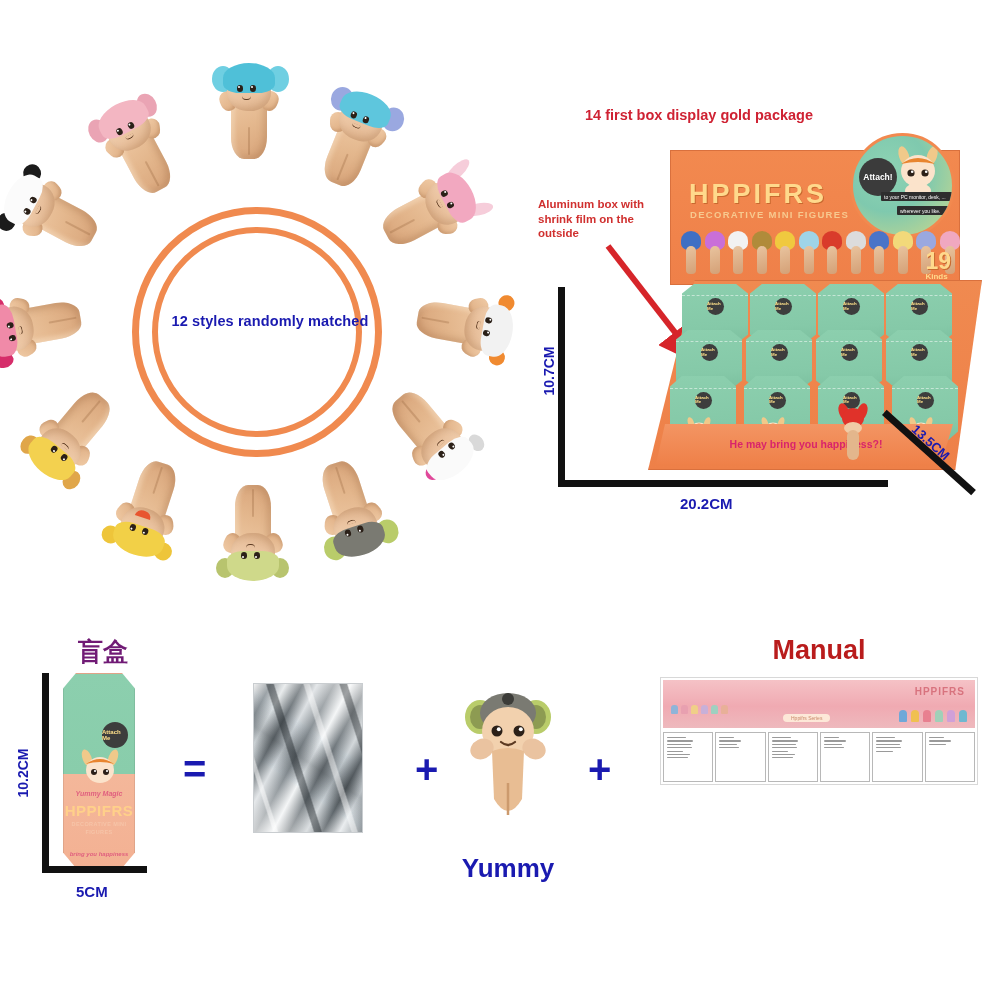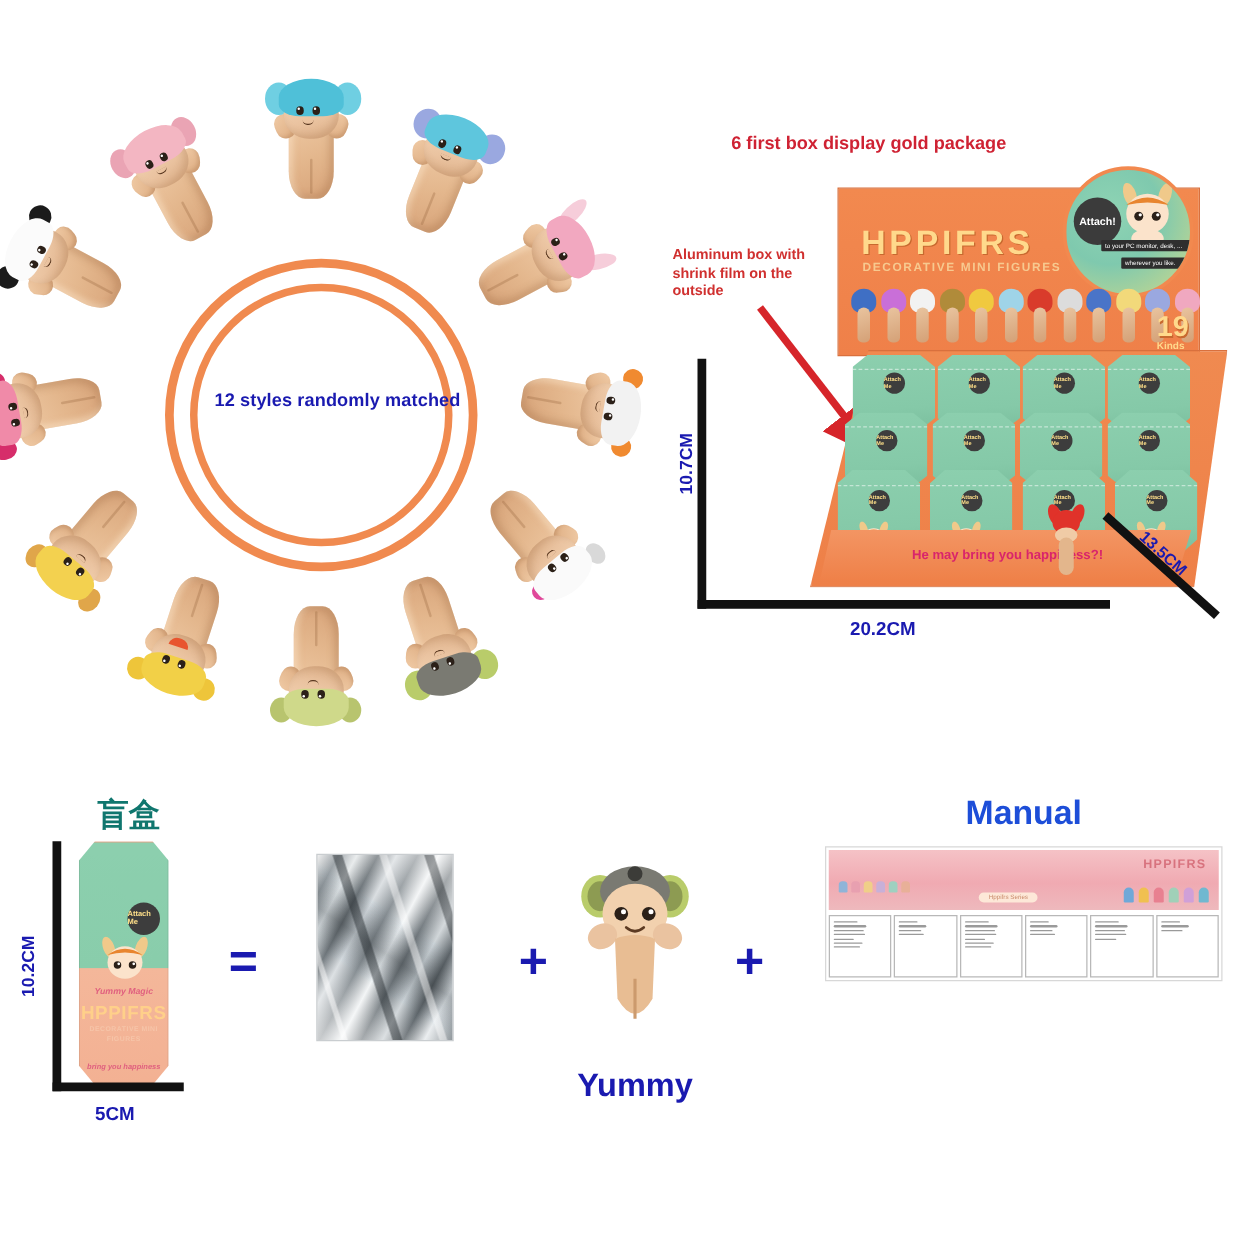--- a/index.html
+++ b/index.html
@@ -188,21 +188,21 @@
   }
   .tray-front span { color:#d9246b; font-size: 10.5px; font-weight:bold; }
 
   .dim-rule { position:absolute; background:#111; }
   .dim-label { position:absolute; color:#1a1ab0; font-weight:bold; }
 
   
   #bottom-panel { left: 0; top: 625px; width: 1000px; height: 375px; }
   #cn-title {
     position:absolute; left: 78px; top: 10px;
-    color:#0f766e; font-size: 25px; font-weight:bold;
+    color:#701a75; font-size: 25px; font-weight:bold;
   }
   .blindbox {
     position:absolute; left: 63px; top: 48px; width: 72px; height: 195px;
     clip-path: polygon(18% 0%, 82% 0%, 100% 8%, 100% 92%, 82% 100%, 18% 100%, 0% 92%, 0% 8%);
     background: linear-gradient(180deg,#8ccfae 0%,#89cdab 52%, #f4b79a 52%, #f3b193 100%);
     border: 1px solid rgba(0,0,0,.08);
   }
   .bb-dot {
     position:absolute; left: 38px; top: 48px; width: 26px; height: 26px;
     background:#3d3d3d; border-radius:50%;
@@ -264,21 +264,21 @@
   .mlines { position:absolute; left:3px; top:4px; right:18px; }
   .mlines i {
     display:block; height:1.2px; background:#9a9a9a; margin-bottom: 2.2px; border-radius:1px;
   }
   #note-red {
     position:absolute; left: 625px; top: 248px; width: 360px; text-align:center;
     color:#e01b24; font-size: 19px; font-weight:bold; line-height: 1.2;
   }
   #manual-title {
     position:absolute; left: 660px; top: 10px; width: 318px; text-align:center;
-    color:#1d4ed8; font-size: 27px; font-weight:bold;
+    color:#b91c1c; font-size: 27px; font-weight:bold;
   }
 </style>
 </head>
 <body>
 
 <div class="stage">
 
   <div class="abs" id="circle-panel">
     <div class="ring ring-outer"></div>
     <div class="ring ring-inner"></div>
@@ -448,21 +448,21 @@
       <div class="head"></div>
       <div class="hat" style="background:#fbfbfb;"></div>
       <div class="eye l"></div>
       <div class="eye r"></div>
       <div class="mouth"></div>
     </div>
   </div>
 
   <div class="abs" id="displaybox-panel">
 
-    <div id="header-note">6 first box display gold package</div>
+    <div id="header-note">14 first box display gold package</div>
 
     <div id="shrink-note">Aluminum box with shrink film on the outside</div>
 
     <svg id="shrink-arrow" width="110" height="125">
       <defs>
         <marker id="ah" markerWidth="7" markerHeight="7" refX="2.5" refY="3.5" orient="auto">
           <polygon points="0,0 7,3.5 0,7" fill="#d6252a"></polygon>
         </marker>
       </defs>
       <line x1="8" y1="6" x2="84" y2="104" stroke="#d6252a" stroke-width="6" marker-end="url(#ah)"></line>

